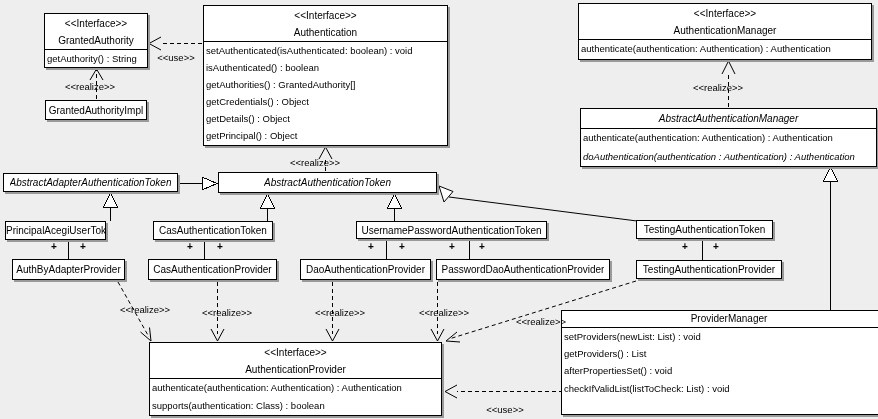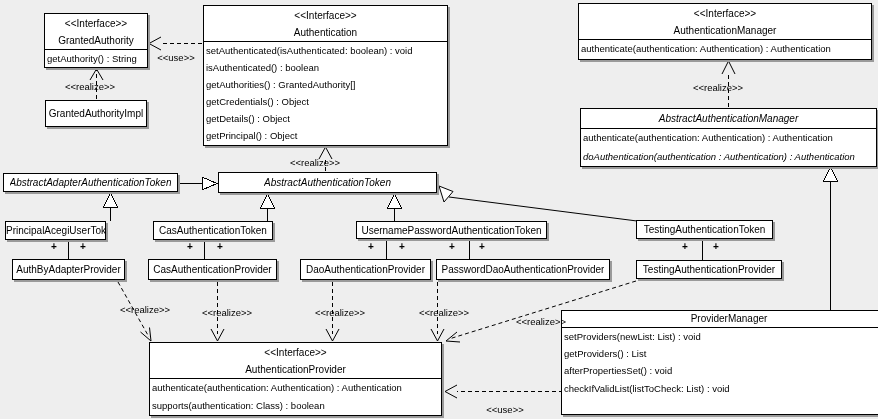--- a/index.html
+++ b/index.html
@@ -138,21 +138,21 @@
   <div class="box" style="left:44px;top:13px;width:104px;height:55px;">
     <div class="hd">
       <div class="stereo">&lt;&lt;Interface&gt;&gt;</div>
       <div class="cname">GrantedAuthority</div>
     </div>
     <div class="methods">
       <div class="m">getAuthority() : String</div>
     </div>
   </div>
 
-  <div class="box namebox" style="left:45px;top:100px;width:102px;height:27px;justify-content:center;">
+  <div class="box namebox" style="left:45px;top:100px;width:102px;height:20px;justify-content:center;">
     <div class="cname">GrantedAuthorityImpl</div>
   </div>
 
   <div class="box" style="left:203px;top:5px;width:245px;height:141px;">
     <div class="hd">
       <div class="stereo">&lt;&lt;Interface&gt;&gt;</div>
       <div class="cname">Authentication</div>
     </div>
     <div class="methods">
       <div class="m">setAuthenticated(isAuthenticated: boolean) : void</div>

